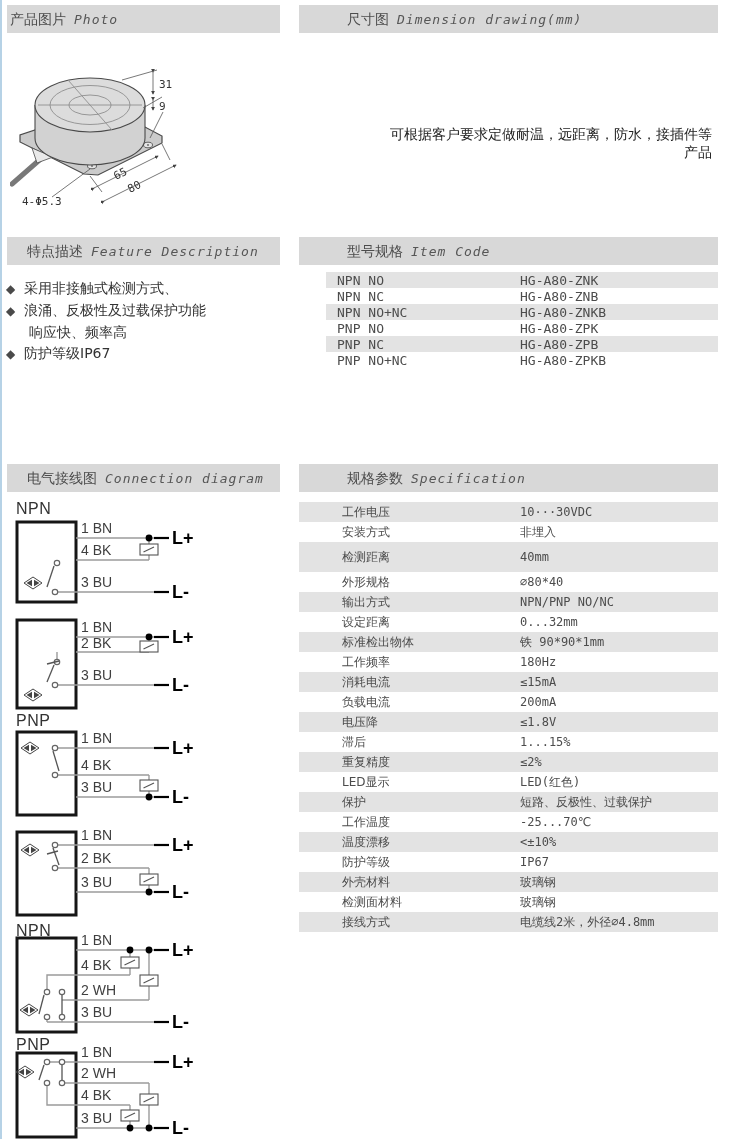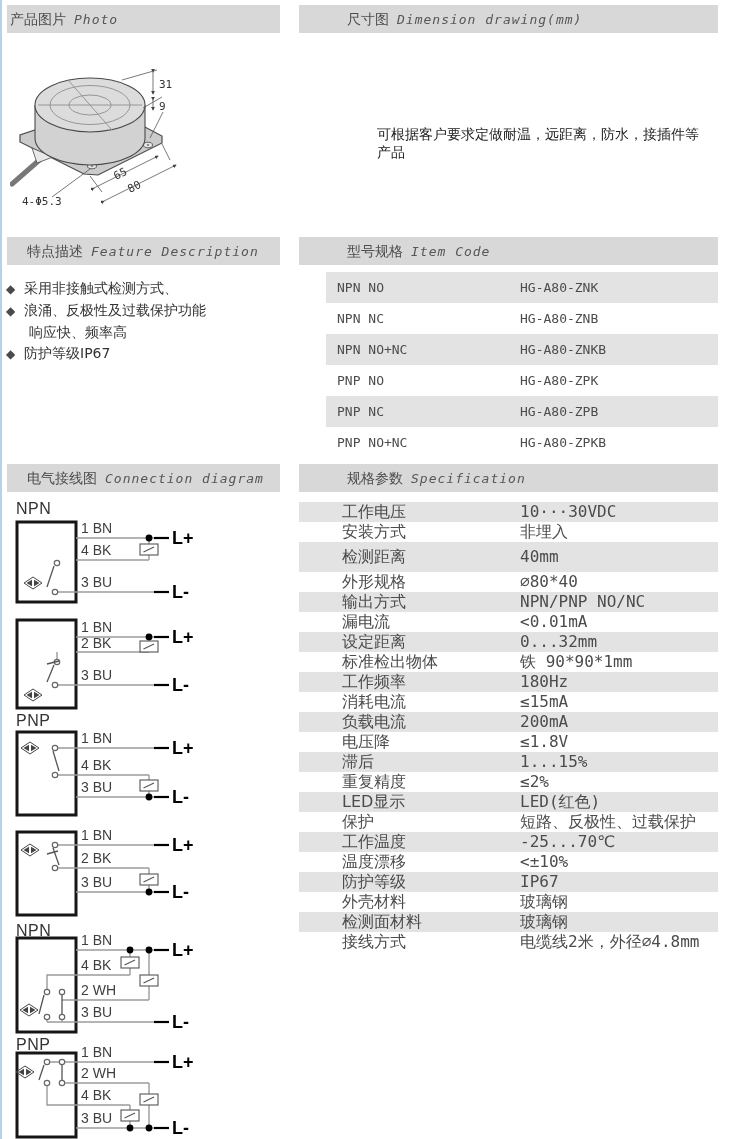--- a/index.html
+++ b/index.html
@@ -4,31 +4,31 @@
 <style>
   html,body{margin:0;padding:0;}
   body{
     width:729px;height:1139px;position:relative;background:#fff;
     border-left:2px solid #b6d2e6;box-sizing:border-box;overflow:hidden;
     font-family:"DejaVu Sans",sans-serif;
   }
   .bar{position:absolute;height:28px;background:#d8d8d8;}
   .bt{position:absolute;top:0;line-height:28px;font-size:14px;color:#4c4c4c;white-space:nowrap;}
   .bt .en{font-family:"DejaVu Sans Mono",monospace;font-size:13px;letter-spacing:1px;margin-left:8px;color:#565656;font-style:italic;}
-  .note{position:absolute;left:375px;top:126px;width:335px;font-size:14px;color:#222;}
+  .note{position:absolute;left:375px;top:126px;width:335px;font-size:14px;color:#222;text-align:right;}
   .feat-list{position:absolute;left:4px;top:278px;width:300px;font-size:14px;color:#333;}
   .feat{line-height:21px;white-space:nowrap;}
   .feat .fb{display:inline-block;width:18px;font-size:12px;color:#4a4a4a;}
   .feat.cont{padding-left:5px;}
   .itable{position:absolute;left:324px;top:272px;width:392px;}
-  .irow{height:31px;display:flex;align-items:center;font-family:"DejaVu Sans Mono",monospace;font-size:13px;color:#4c4c4c;}
+  .irow{height:16px;display:flex;align-items:center;font-family:"DejaVu Sans Mono",monospace;font-size:13px;color:#4c4c4c;}
   .irow:nth-child(odd){background:#e3e3e3;}
   .itype{padding-left:11px;width:183px;}
   .stable{position:absolute;left:297px;top:502px;width:419px;}
-  .srow{position:relative;height:20px;line-height:20px;font-size:16px;color:#4c4c4c;}
+  .srow{position:relative;height:20px;line-height:20px;font-size:12px;color:#4c4c4c;}
   .srow.tall{height:30px;line-height:30px;}
   .srow:nth-child(odd){background:#e3e3e3;}
   .sl{position:absolute;left:43px;white-space:nowrap;}
   .sv{position:absolute;left:221px;white-space:nowrap;font-family:"DejaVu Sans Mono","DejaVu Sans",monospace;}
   .diag{position:absolute;left:0;}
   .wire{stroke:#9b9b9b;stroke-width:1.4;fill:none;}
   .blk{stroke:#000;stroke-width:2.2;fill:none;}
   .sbox{fill:none;stroke:#161616;stroke-width:3;}
   .wl{font:14px "Liberation Sans",sans-serif;fill:#3f3f3f;}
   .lpm{font:bold 18px "Liberation Sans",sans-serif;fill:#000;}
@@ -181,24 +181,20 @@
       <span class="sl">检测距离</span>
       <span class="sv">40mm</span>
     </div>
   <div class="srow">
       <span class="sl">外形规格</span>
       <span class="sv">∅80*40</span>
     </div>
   <div class="srow">
       <span class="sl">输出方式</span>
       <span class="sv">NPN/PNP NO/NC</span>
-    </div>
-  <div class="srow">
-      <span class="sl">漏电流</span>
-      <span class="sv">&lt;0.01mA</span>
     </div>
   <div class="srow">
       <span class="sl">设定距离</span>
       <span class="sv">0...32mm</span>
     </div>
   <div class="srow">
       <span class="sl">标准检出物体</span>
       <span class="sv">铁 90*90*1mm</span>
     </div>
   <div class="srow">

